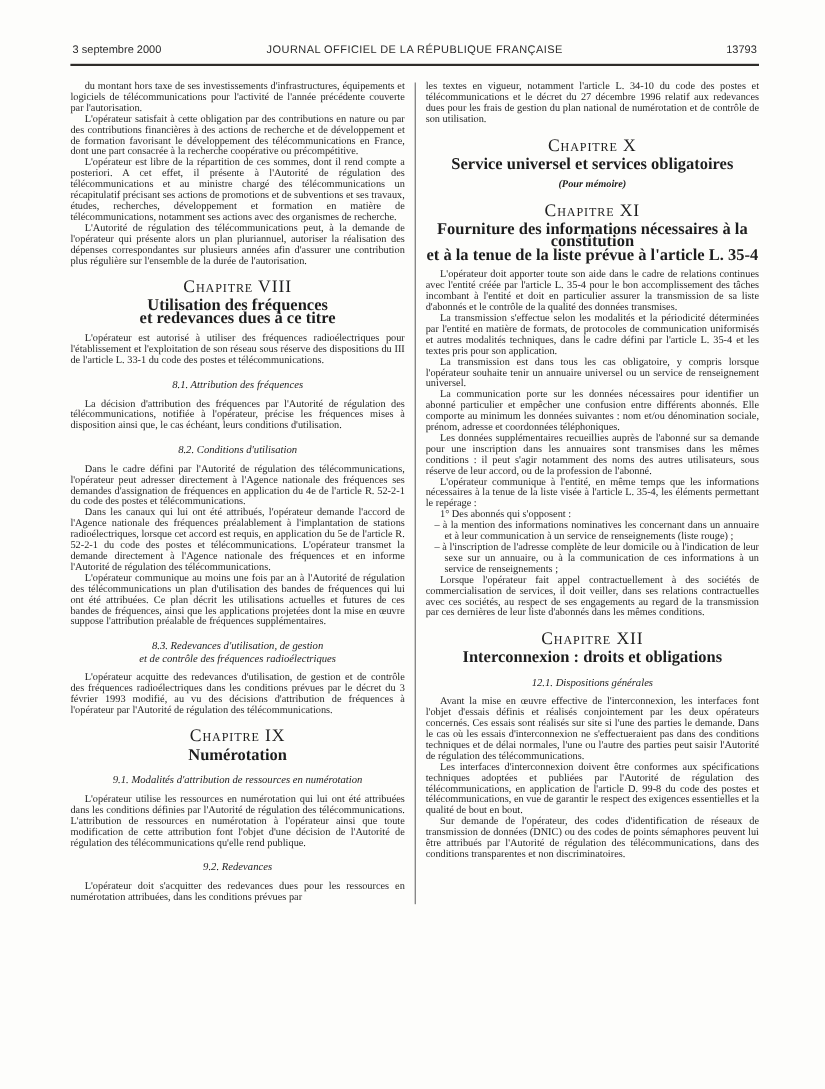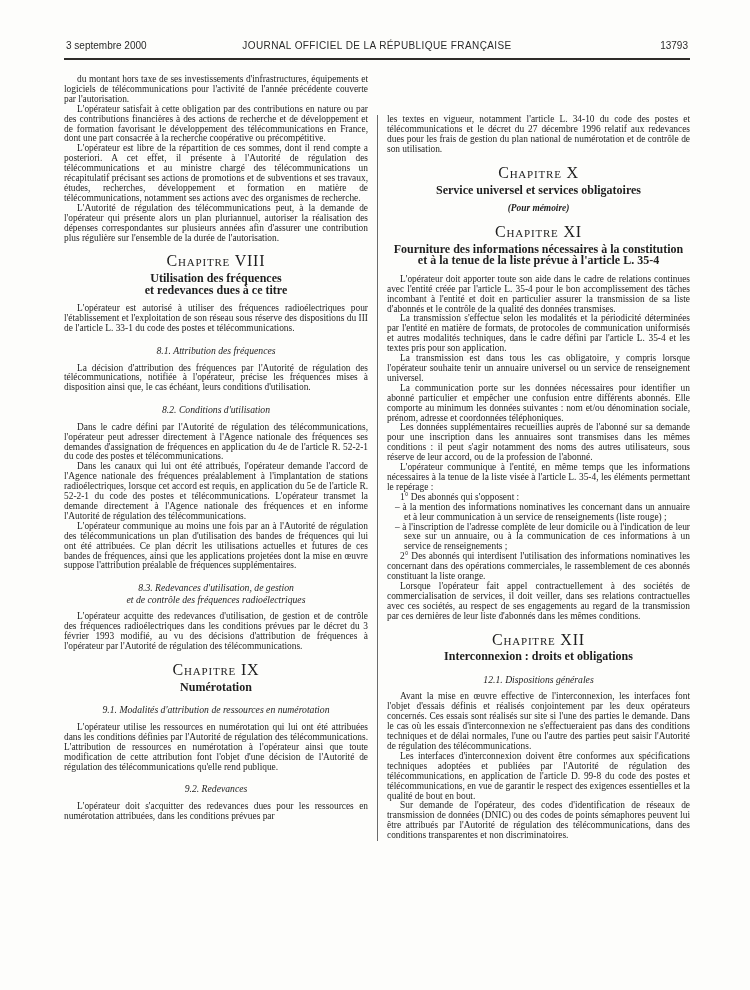--- a/index.html
+++ b/index.html
@@ -41,21 +41,21 @@
     align-items: stretch;
   }
   .col {
     width: 50%;
     box-sizing: border-box;
     font-size: 9.4px;
     line-height: 9.9px;
     text-align: justify;
   }
   .col.left  { padding-right: 9px; }
-  .col.right { padding-left: 9px; border-left: 1px solid #6b6b6b; margin-top: 40px; }
+  .col.right { padding-left: 9px; border-left: 1px solid #6b6b6b; }
   
   .para {
     margin: 0;
     text-indent: 13px;
   }
   .item {
     margin: 0;
     padding-left: 17px;
     text-indent: -9px;
   }
@@ -64,21 +64,21 @@
     text-indent: 0;
     font-variant: small-caps;
     font-size: 16px;
     letter-spacing: 0.8px;
     margin: 13px 0 7px;
   }
   .title {
     text-align: center;
     text-indent: 0;
     font-weight: bold;
-    font-size: 12px;
+    font-size: 15px;
     line-height: 11.5px;
     white-space: pre-line;
     margin: 0 0 8px;
   }
   .note {
     text-align: center;
     text-indent: 0;
     font-style: italic;
     margin: 0 0 8px;
     font-weight: bold;
@@ -141,21 +141,20 @@
 et à la tenue de la liste prévue à l'article L. 35-4</div>
         <div class="para">L'opérateur doit apporter toute son aide dans le cadre de relations continues avec l'entité créée par l'article L. 35-4 pour le bon accomplissement des tâches incombant à l'entité et doit en particulier assurer la transmission de sa liste d'abonnés et le contrôle de la qualité des données transmises.</div>
         <div class="para">La transmission s'effectue selon les modalités et la périodicité déterminées par l'entité en matière de formats, de protocoles de communication uniformisés et autres modalités techniques, dans le cadre défini par l'article L. 35-4 et les textes pris pour son application.</div>
         <div class="para">La transmission est dans tous les cas obligatoire, y compris lorsque l'opérateur souhaite tenir un annuaire universel ou un service de renseignement universel.</div>
         <div class="para">La communication porte sur les données nécessaires pour identifier un abonné particulier et empêcher une confusion entre différents abonnés. Elle comporte au minimum les données suivantes : nom et/ou dénomination sociale, prénom, adresse et coordonnées téléphoniques.</div>
         <div class="para">Les données supplémentaires recueillies auprès de l'abonné sur sa demande pour une inscription dans les annuaires sont transmises dans les mêmes conditions : il peut s'agir notamment des noms des autres utilisateurs, sous réserve de leur accord, ou de la profession de l'abonné.</div>
         <div class="para">L'opérateur communique à l'entité, en même temps que les informations nécessaires à la tenue de la liste visée à l'article L. 35-4, les éléments permettant le repérage :</div>
         <div class="para">1° Des abonnés qui s'opposent :</div>
         <div class="item">– à la mention des informations nominatives les concernant dans un annuaire et à leur communication à un service de renseignements (liste rouge) ;</div>
         <div class="item">– à l'inscription de l'adresse complète de leur domicile ou à l'indication de leur sexe sur un annuaire, ou à la communication de ces informations à un service de renseignements ;</div>
-        <div class="para">2° Des abonnés qui interdisent l'utilisation des informations nominatives les concernant dans des opérations commerciales, le rassemblement de ces abonnés constituant la liste orange.</div>
         <div class="para">Lorsque l'opérateur fait appel contractuellement à des sociétés de commercialisation de services, il doit veiller, dans ses relations contractuelles avec ces sociétés, au respect de ses engagements au regard de la transmission par ces dernières de leur liste d'abonnés dans les mêmes conditions.</div>
         <div class="chapter">Chapitre XII</div>
         <div class="title">Interconnexion : droits et obligations</div>
         <div class="section">12.1. Dispositions générales</div>
         <div class="para">Avant la mise en œuvre effective de l'interconnexion, les interfaces font l'objet d'essais définis et réalisés conjointement par les deux opérateurs concernés. Ces essais sont réalisés sur site si l'une des parties le demande. Dans le cas où les essais d'interconnexion ne s'effectueraient pas dans des conditions techniques et de délai normales, l'une ou l'autre des parties peut saisir l'Autorité de régulation des télécommunications.</div>
         <div class="para">Les interfaces d'interconnexion doivent être conformes aux spécifications techniques adoptées et publiées par l'Autorité de régulation des télécommunications, en application de l'article D. 99-8 du code des postes et télécommunications, en vue de garantir le respect des exigences essentielles et la qualité de bout en bout.</div>
         <div class="para">Sur demande de l'opérateur, des codes d'identification de réseaux de transmission de données (DNIC) ou des codes de points sémaphores peuvent lui être attribués par l'Autorité de régulation des télécommunications, dans des conditions transparentes et non discriminatoires.</div>
       </div>
   </div>
 

